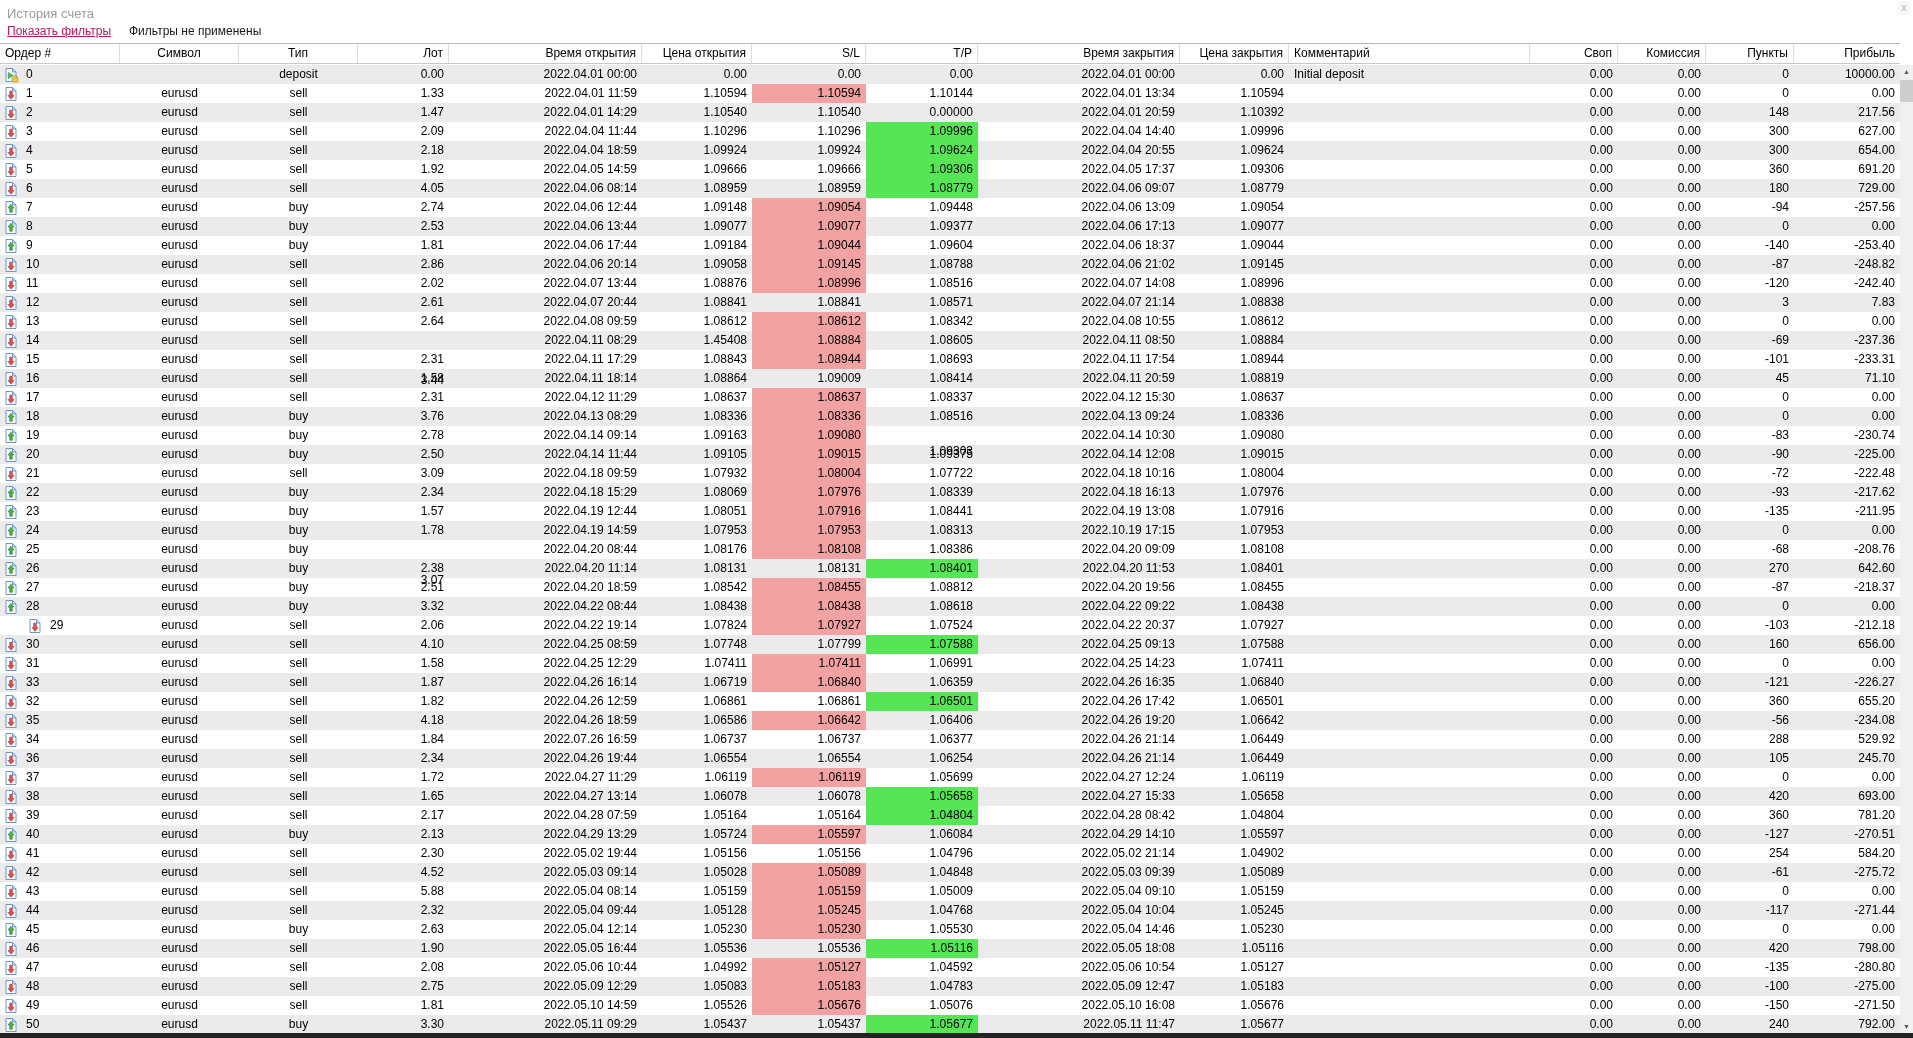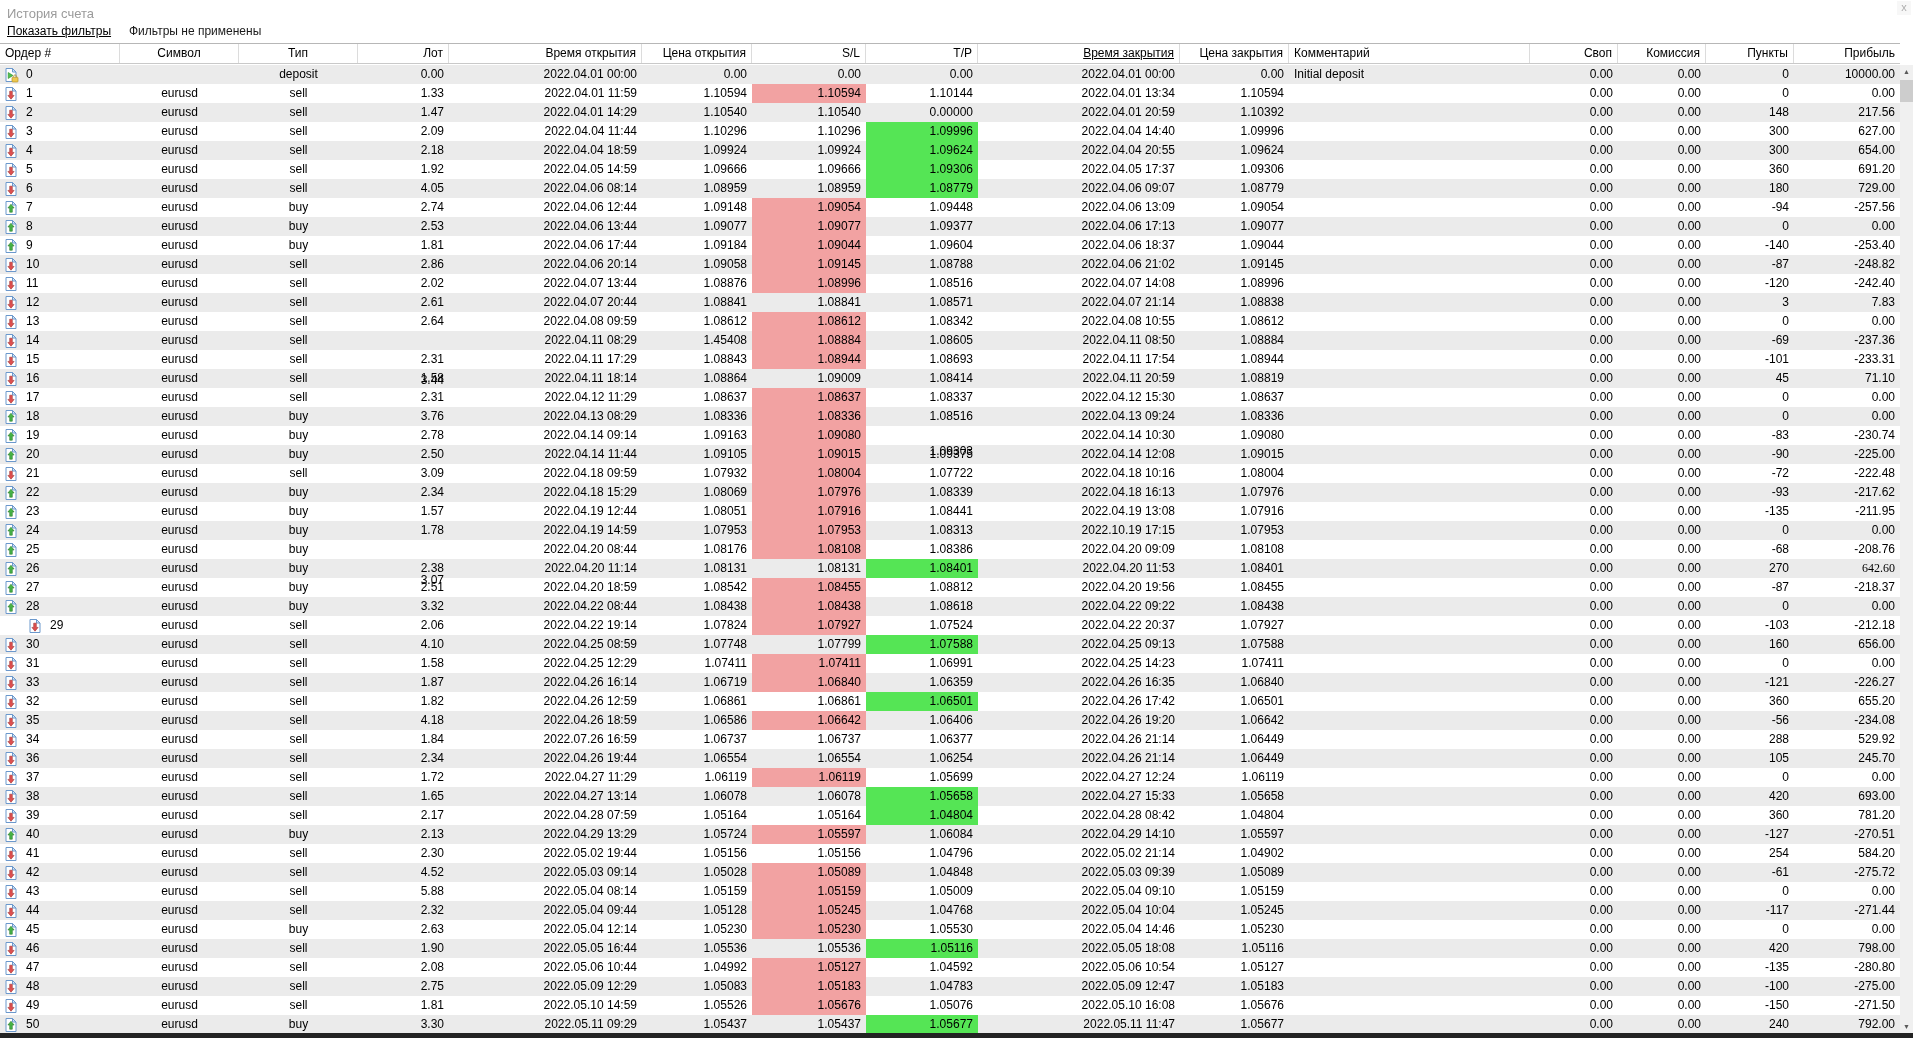--- a/index.html
+++ b/index.html
@@ -5,21 +5,21 @@
   * { margin:0; padding:0; box-sizing:border-box; }
   html,body { width:1913px; height:1038px; overflow:hidden; background:#ffffff;
               font-family:"Liberation Sans","DejaVu Sans",sans-serif; }
   #screen { position:relative; width:1913px; height:1038px; background:#fff; }
 
   .panel-title { position:absolute; left:7px; top:6px; font-size:13px; color:#9b9b9b; }
   .close-x { position:absolute; right:2px; top:1px; width:14px; height:14px; font-size:11px;
              color:#aeaeae; text-align:center; line-height:13px; cursor:default; background:#f7f7f7; }
 
   .filters-bar { position:absolute; left:7px; top:24px; height:14px; font-size:12px; }
-  .show-filters-link { color:#000000; text-decoration:underline; cursor:pointer; }
+  .show-filters-link { color:#be185d; text-decoration:underline; cursor:pointer; }
   .filters-status { position:absolute; left:129px; top:24px; font-size:12px; color:#1a1a1a; white-space:nowrap; }
 
   .table-header { position:absolute; left:0; top:43px; width:1900px; height:21px;
                   border-top:1px solid #b7b7b7; border-bottom:1px solid #c9c9c9;
                   display:flex; background:#fff; }
   .hcell { height:100%; line-height:19px; font-size:12px; color:#000;
            border-right:1px solid #dcdcdc; padding:0 5px; white-space:nowrap; overflow:hidden; }
   .hcell:last-child { border-right:none; }
 
   .tbody { position:absolute; left:0; top:65px; width:1900px; height:970px; overflow:hidden; }
@@ -55,21 +55,21 @@
 
   <div class="table-header">
       <div class="hcell a-left" style="width: 120px;">Ордер #</div>
       <div class="hcell a-center" style="width: 119px;">Символ</div>
       <div class="hcell a-center" style="width: 119px;">Тип</div>
       <div class="hcell a-right" style="width: 91px;">Лот</div>
       <div class="hcell a-right" style="width: 193px;">Время открытия</div>
       <div class="hcell a-right" style="width: 110px;">Цена открытия</div>
       <div class="hcell a-right" style="width: 114px;">S/L</div>
       <div class="hcell a-right" style="width: 112px;">T/P</div>
-      <div class="hcell a-right" style="width: 202px; text-decoration: underline;">Время закрытия</div>
+      <div class="hcell a-right" style="width: 202px;">Время закрытия</div>
       <div class="hcell a-right" style="width: 109px;">Цена закрытия</div>
       <div class="hcell a-left" style="width: 241px;">Комментарий</div>
       <div class="hcell a-right" style="width: 88px;">Своп</div>
       <div class="hcell a-right" style="width: 88px;">Комиссия</div>
       <div class="hcell a-right" style="width: 88px;">Пункты</div>
       <div class="hcell a-right" style="width: 106px;">Прибыль</div>
     </div>
   <div class="tbody">
       <div class="trow stripe">
         <div class="cell order-cell" style="width: 120px;">
@@ -712,21 +712,21 @@
         <div class="cell a-right" style="width: 193px;">2022.04.20 11:14</div>
         <div class="cell a-right" style="width: 110px;">1.08131</div>
         <div class="cell a-right" style="width: 114px;">1.08131</div>
         <div class="cell a-right" style="width: 112px; background: rgb(85, 229, 85);">1.08401</div>
         <div class="cell a-right" style="width: 202px;">2022.04.20 11:53</div>
         <div class="cell a-right" style="width: 109px;">1.08401</div>
         <div class="cell a-left" style="width: 241px;"></div>
         <div class="cell a-right" style="width: 88px;">0.00</div>
         <div class="cell a-right" style="width: 88px;">0.00</div>
         <div class="cell a-right" style="width: 88px;">270</div>
-        <div class="cell a-right" style="width: 106px; font-family: Liberation Serif, serif;">642.60</div>
+        <div class="cell a-right" style="width: 106px;">642.60</div>
       </div>
       <div class="trow">
         <div class="cell order-cell" style="width: 120px;">
           <svg width="16" height="16" viewBox="0 0 16 16">
             <path d="M3 1.5h6.5L13 5v9.5H3z" fill="#fff" stroke="#6b98cc"></path>
             <path d="M9.5 1.5V5H13z" fill="#d9e7f6" stroke="#6b98cc"></path>
             <path d="M8 4.2 11.1 8H9.3v4.2H6.7V8H4.9z" fill="#46b446" stroke="#2c7a2c" stroke-width="0.6"></path>
           </svg>
           <span class="order-num">27</span>
         </div>

